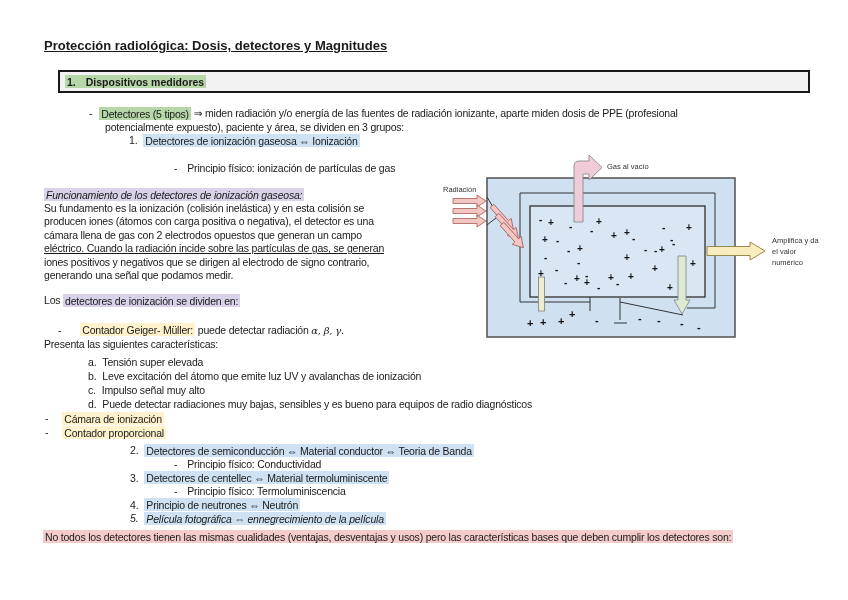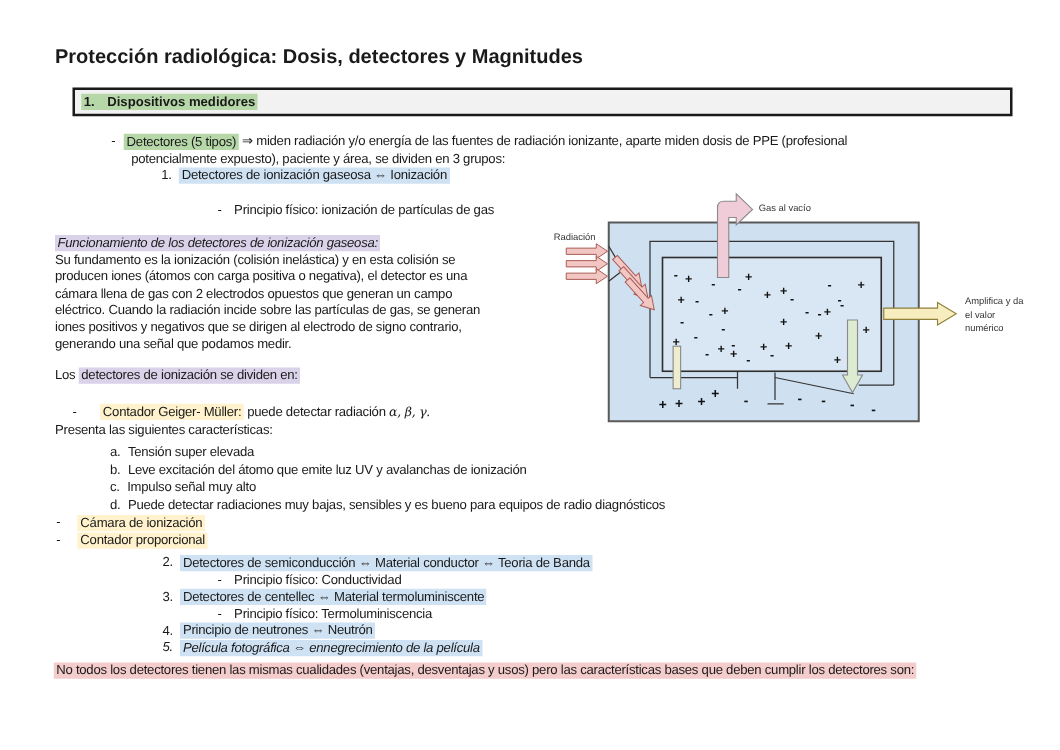--- a/index.html
+++ b/index.html
@@ -24,37 +24,37 @@
   .diagram{position:absolute;left:440px;top:150px;width:408px;height:200px;}
   .diagram svg{display:block;}
   .dlabel{font-family:"Liberation Sans", sans-serif;font-size:7.5px;fill:#333;}
   .ion{font-family:"Liberation Sans", sans-serif;font-size:10px;font-weight:bold;fill:#111;}
   .ion-b{font-size:11px;}
   .wire{stroke:#333;stroke-width:1;fill:none;}
 </style>
 </head>
 <body>
 
-<div class="ln b" style="left:44px;top:40px;font-size:16px;letter-spacing:0;">Protección radiológica:  Dosis, detectores y Magnitudes</div>
+<div class="ln b" style="left:44px;top:40px;font-size:13px;letter-spacing:0;text-decoration:underline;">Protección radiológica:  Dosis, detectores y Magnitudes</div>
 
 <div class="secbox">
   <span class="hl hl-green b" style="font-size:10.5px;"><span>1.</span><span style="padding-left:10px;">Dispositivos medidores</span></span>
 </div>
 
 <div class="ln" style="left:89px;top:107px;"><span>-</span><span style="margin-left:7px;"><span class="hl hl-green">Detectores (5 tipos)</span><span> ⇒ miden radiación y/o energía de las fuentes de radiación ionizante, aparte miden dosis de PPE (profesional</span></span></div>
 <div class="ln" style="left:105px;top:120.5px;">potencialmente expuesto), paciente y área,  se dividen en 3 grupos:</div>
 
 <div class="ln" style="left:129px;top:134px;"><span>1.</span><span class="hl hl-blue" style="margin-left:6px;">Detectores de ionización gaseosa ⇔ Ionización</span></div>
 <div class="ln" style="left:174px;top:161.5px;"><span>-</span><span style="margin-left:10px;">Principio físico: ionización de partículas de gas</span></div>
 
 <div class="ln" style="left:44px;top:188.5px;font-style:italic;"><span class="hl hl-lav">Funcionamiento de los detectores de ionización gaseosa:</span></div>
 <div class="ln" style="left:44px;top:202px;">Su fundamento es la ionización (colisión inelástica) y en esta colisión se</div>
 <div class="ln" style="left:44px;top:215.4px;">producen iones (átomos con carga positiva o negativa), el detector es una</div>
 <div class="ln" style="left:44px;top:228.8px;">cámara llena de gas con 2 electrodos opuestos que generan un campo</div>
-<div class="ln" style="left:44px;top:242.2px;">eléctrico. Cuando la radiación incide sobre las partículas de gas, se generan</div>
+<div class="ln" style="left:44px;top:242.2px;text-decoration:underline;">eléctrico. Cuando la radiación incide sobre las partículas de gas, se generan</div>
 <div class="ln" style="left:44px;top:255.6px;">iones positivos y negativos que se dirigen al electrodo de signo contrario,</div>
 <div class="ln" style="left:44px;top:269px;">generando una señal que podamos medir.</div>
 
 <div class="ln" style="left:44px;top:294px;text-align:center;"><span>Los </span><span class="hl hl-lav">detectores de ionización se dividen en:</span></div>
 
 <div class="ln" style="left:58px;top:323.5px;"><span>-</span><span class="hl hl-cream" style="margin-left:19px;">Contador Geiger- Müller:</span><span> puede detectar radiación </span><span class="greek">α, β, γ.</span></div>
 <div class="ln" style="left:44px;top:337.5px;">Presenta las siguientes características:</div>
 
 <div class="ln" style="left:88px;top:356px;"><span>a.</span><span style="margin-left:6px;">Tensión super elevada</span></div>
 <div class="ln" style="left:88px;top:370px;"><span>b.</span><span style="margin-left:6px;">Leve excitación del átomo que emite luz UV y avalanchas de ionización</span></div>

